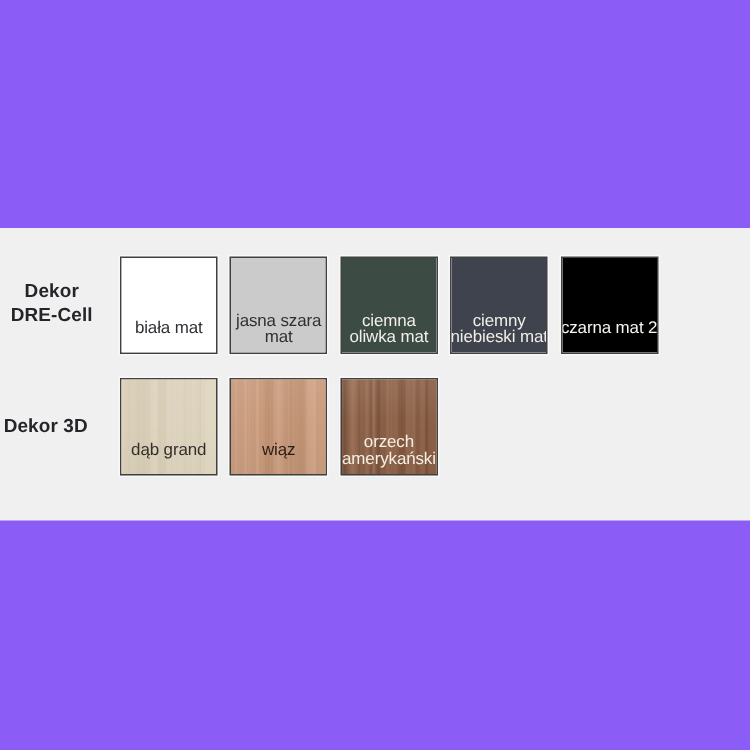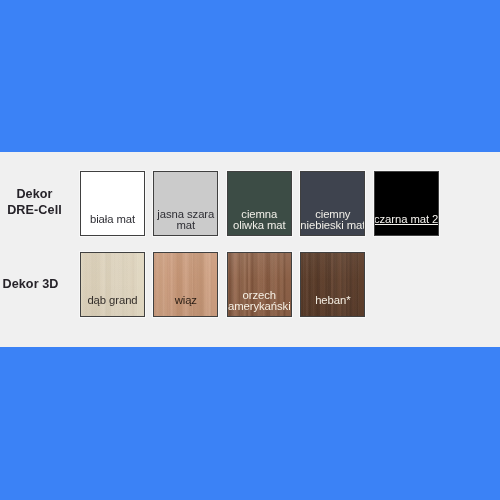--- a/index.html
+++ b/index.html
@@ -1,21 +1,21 @@
 <!DOCTYPE html>
 <html><head>
 <meta charset="utf-8">
 <title>Dekor</title>
 <style>
   html,body{margin:0;padding:0;background:#ffffff;}
   body{width:500px;height:500px;overflow:hidden;
        font-family:"Liberation Sans",sans-serif;
        -webkit-font-smoothing:antialiased;}
 
-  #page{position:relative;width:500px;height:500px;background:#3b82f6;}
+  #page{position:relative;width:500px;height:500px;background:#8b5cf6;}
 
   .panel{position:absolute;left:0;top:152px;width:500px;height:195px;background:#f0f0f0;}
 
   .rowlabel{position:absolute;font-weight:bold;color:#262329;
             text-align:center;white-space:pre-line;}
   #lbl-drecell{left:0px;top:187px;width:69px;font-size:12.6px;line-height:15.6px;letter-spacing:.1px;}
   #lbl-3d{left:0px;top:277px;width:61px;font-size:12.6px;line-height:15.6px;letter-spacing:.1px;}
 
   .swatch{position:absolute;width:63px;height:63px;border:1px solid #404040;
           overflow:hidden;box-sizing:content-box;
@@ -58,33 +58,29 @@
     <div class="cap"><span class="capin" style="color: rgb(47, 47, 53);">jasna szara
 mat</span></div>
   </div>
   <div class="swatch" style="left:300.3px;top:171px;">
     <div class="tex" style="background-color: rgb(62, 67, 78);"></div>
     <div class="cap"><span class="capin" style="color: rgb(241, 239, 232);">ciemny
 niebieski mat</span></div>
   </div>
   <div class="swatch" style="left:373.6px;top:171px;">
     <div class="tex" style="background-color: rgb(0, 0, 0);"></div>
-    <div class="cap"><span class="capin" style="color: rgb(247, 245, 240); text-decoration: underline;">czarna mat 2</span></div>
+    <div class="cap"><span class="capin" style="color: rgb(247, 245, 240);">czarna mat 2</span></div>
   </div>
 
   <div class="swatch" style="left:153.3px;top:252px;">
     <div class="tex soft w-wiaz"></div>
     <div class="cap"><span class="capin" style="color: rgb(42, 29, 20);">wiąz</span></div>
   </div>
   <div class="swatch" style="left:80px;top:252px;">
     <div class="tex soft w-dab-grand"></div>
     <div class="cap"><span class="capin" style="color: rgb(51, 46, 42);">dąb grand</span></div>
   </div>
   <div class="swatch" style="left:226.8px;top:252px;">
     <div class="tex soft w-orzech"></div>
     <div class="cap"><span class="capin" style="color: rgb(246, 240, 228);">orzech
 amerykański</span></div>
   </div>
-  <div class="swatch" style="left:300.3px;top:252px;">
-    <div class="tex soft w-heban"></div>
-    <div class="cap"><span class="capin" style="color: rgb(244, 238, 226);">heban*</span></div>
-  </div>
 </div>
 
 </body></html>

